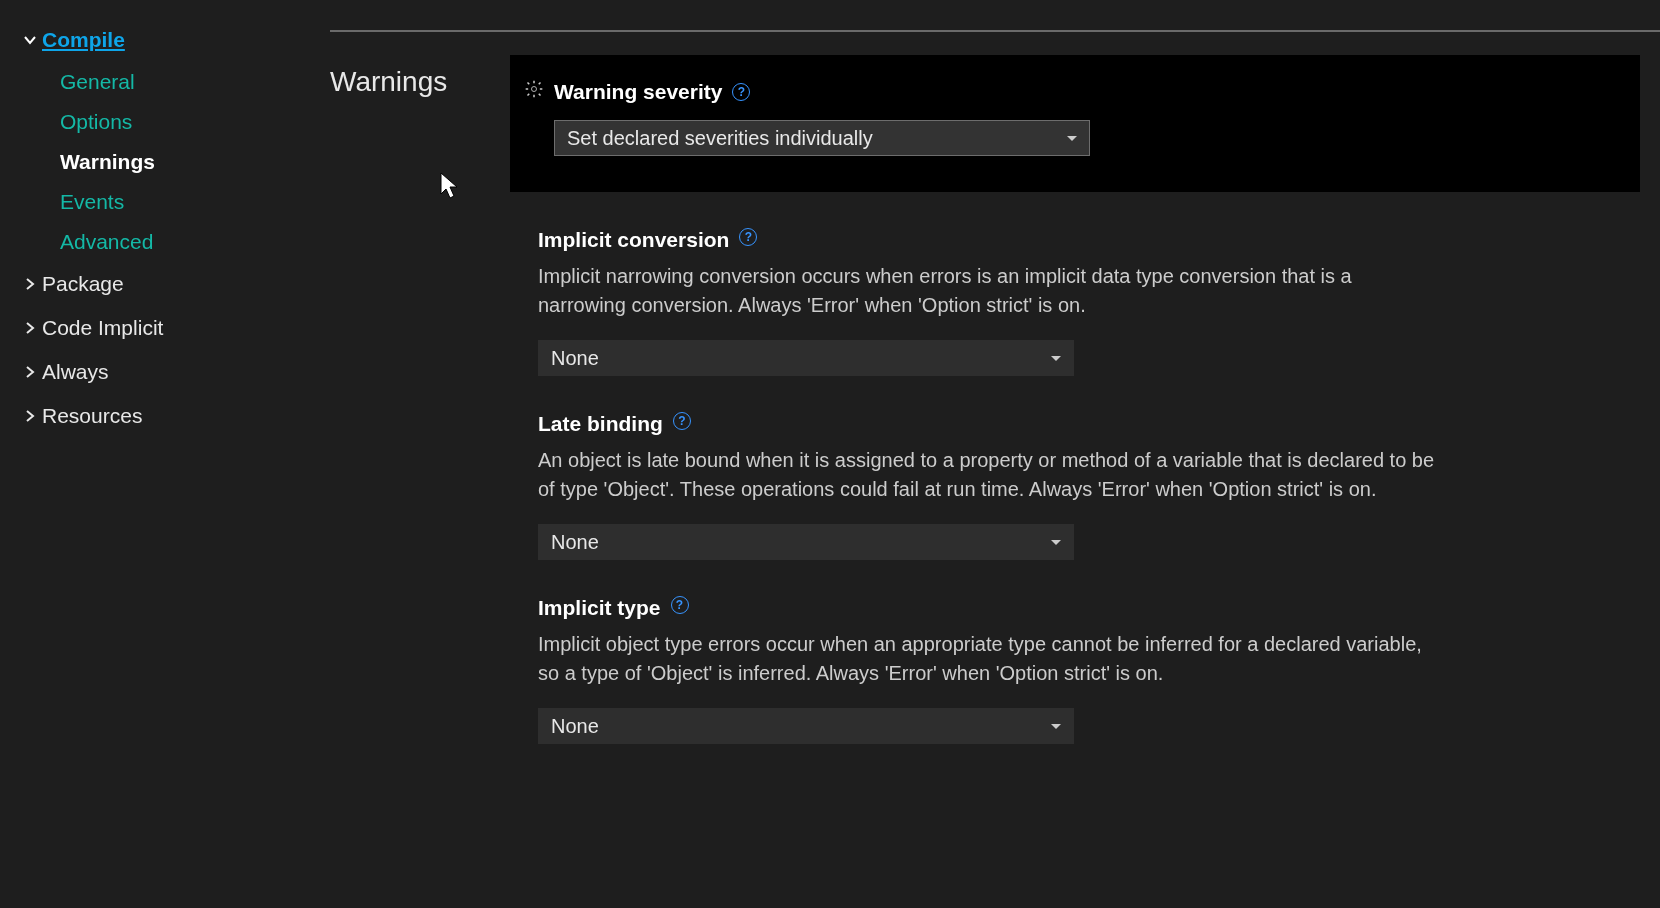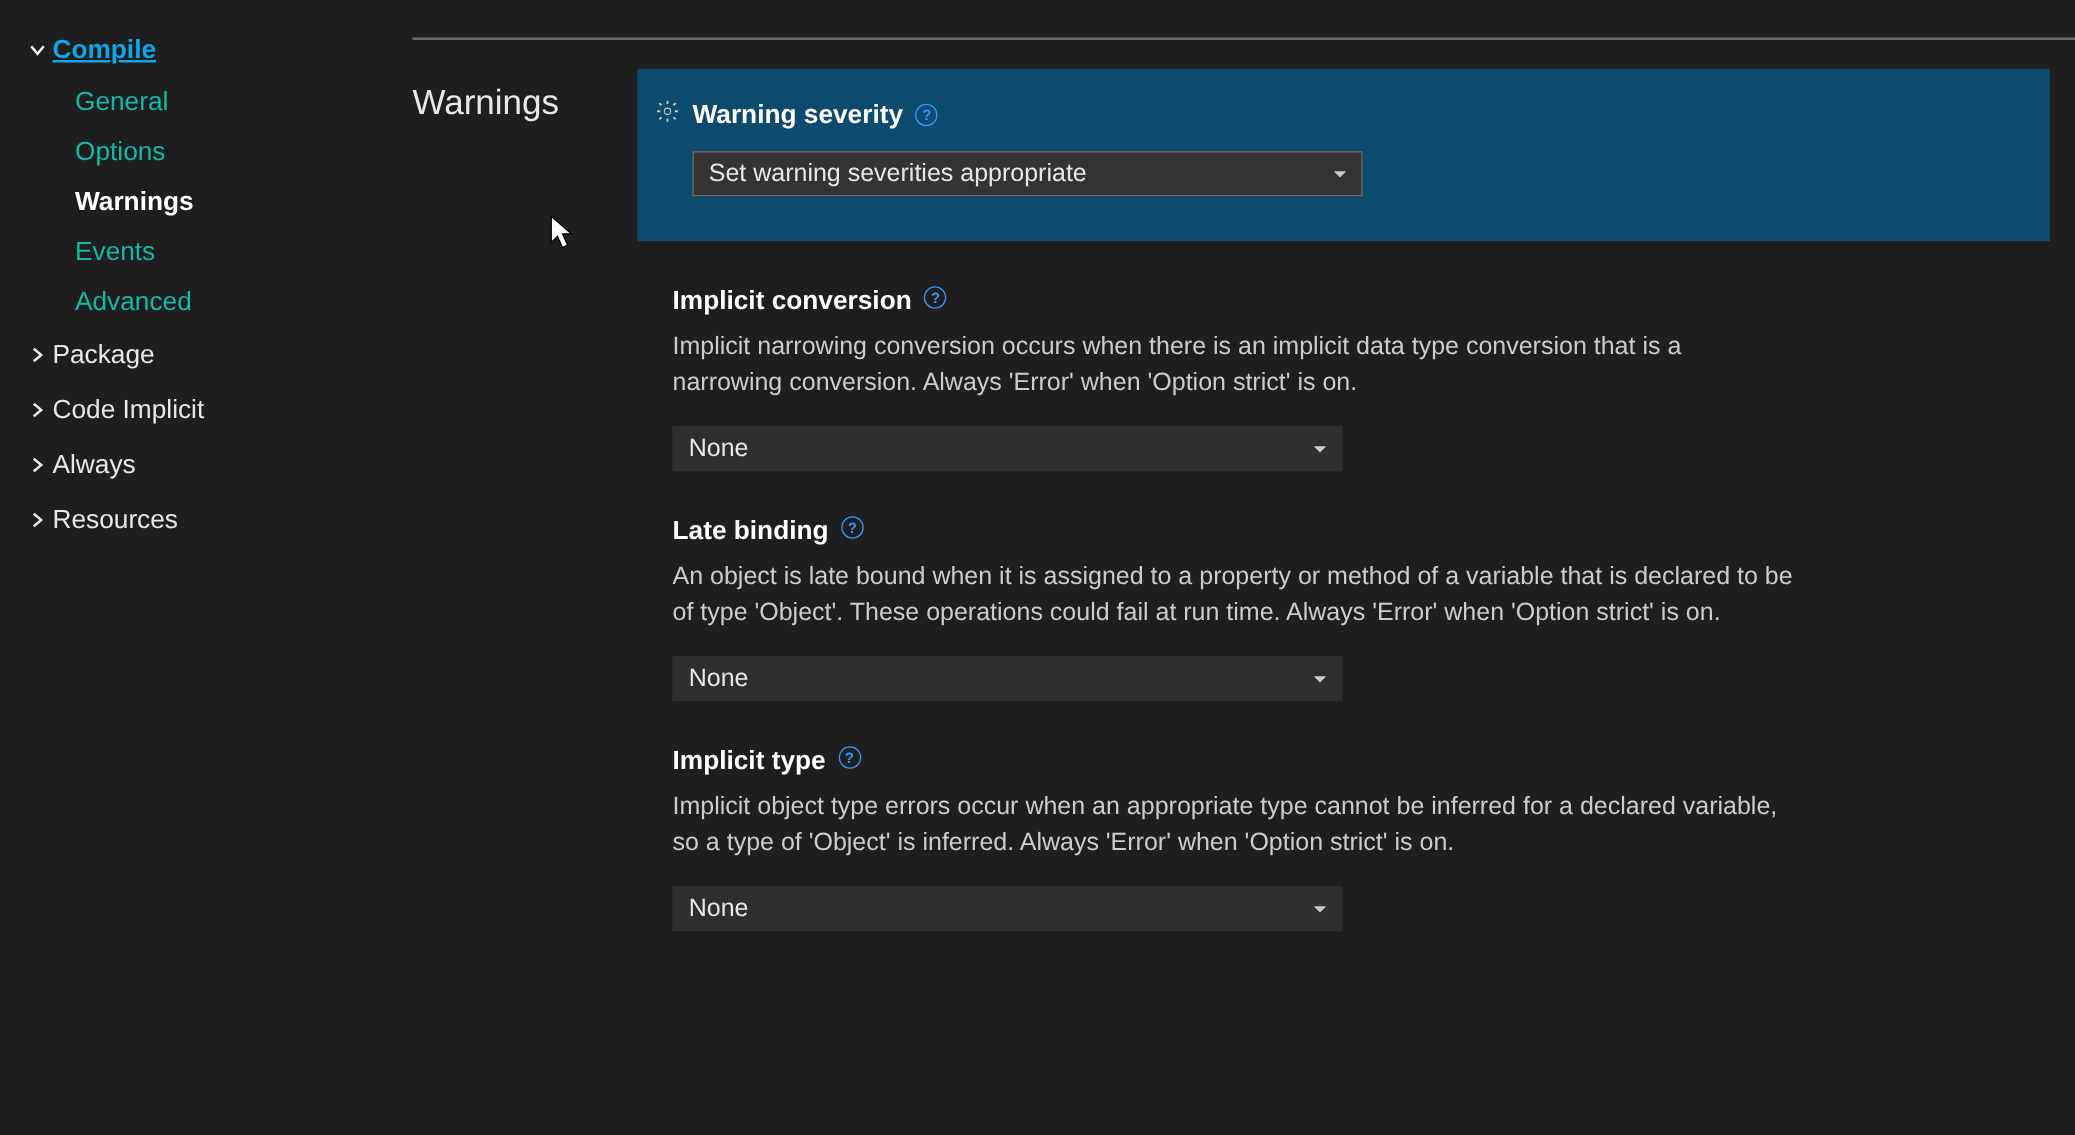--- a/index.html
+++ b/index.html
@@ -77,21 +77,21 @@
       color: #e8e8e8;
       font-weight: 400;
     }
     .content {
       position: absolute;
       left: 180px;
       top: 55px;
       right: 20px;
     }
     .severity-block {
-      background: #0c4a6e;
+      background: #000000;
       padding: 24px 28px 36px 14px;
     }
     .row-label {
       display: flex;
       align-items: center;
       gap: 10px;
       margin-bottom: 16px;
     }
     .gear svg {
       width: 20px;
@@ -243,31 +243,31 @@
         <span class="gear">
           <svg viewBox="0 0 24 24">
               <circle cx="12" cy="12" r="3"></circle>
               <path d="M12 2v3M12 19v3M4.2 4.2l2.1 2.1M17.7 17.7l2.1 2.1M2 12h3M19 12h3M4.2 19.8l2.1-2.1M17.7 6.3l2.1-2.1" stroke-width="1.8"></path>
             </svg>
         </span>
         <span class="label-bold">Warning severity</span>
         <span class="help-icon">?</span>
       </div>
       <div class="dropdown">
-        <span>Set warning severities appropriate</span>
+        <span>Set declared severities individually</span>
         <span class="caret"></span>
       </div>
     </div>
 
     <div class="setting-block">
       <div class="setting-label">
         <span class="label-bold">Implicit conversion</span>
         <span class="help-icon">?</span>
       </div>
-      <div class="desc">Implicit narrowing conversion occurs when there is an implicit data type conversion that is a narrowing conversion. Always 'Error' when 'Option strict' is on.</div>
+      <div class="desc">Implicit narrowing conversion occurs when errors is an implicit data type conversion that is a narrowing conversion. Always 'Error' when 'Option strict' is on.</div>
       <div class="dropdown no-border">
         <span>None</span>
         <span class="caret"></span>
       </div>
     </div>
 
     <div class="setting-block">
       <div class="setting-label">
         <span class="label-bold">Late binding</span>
         <span class="help-icon">?</span>

